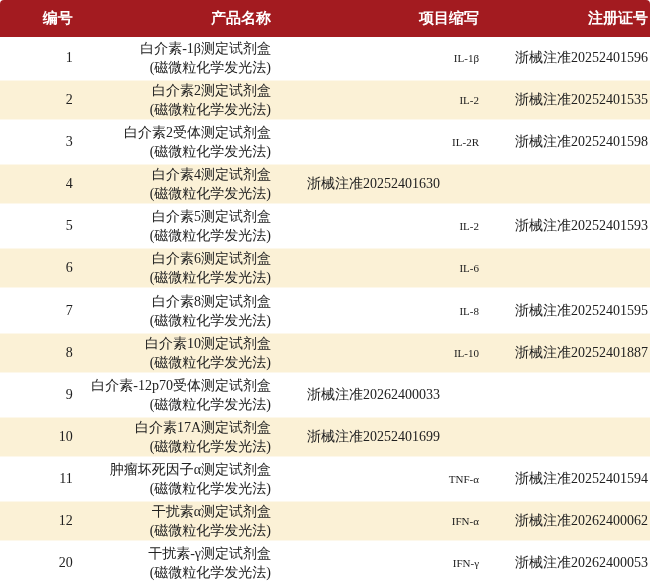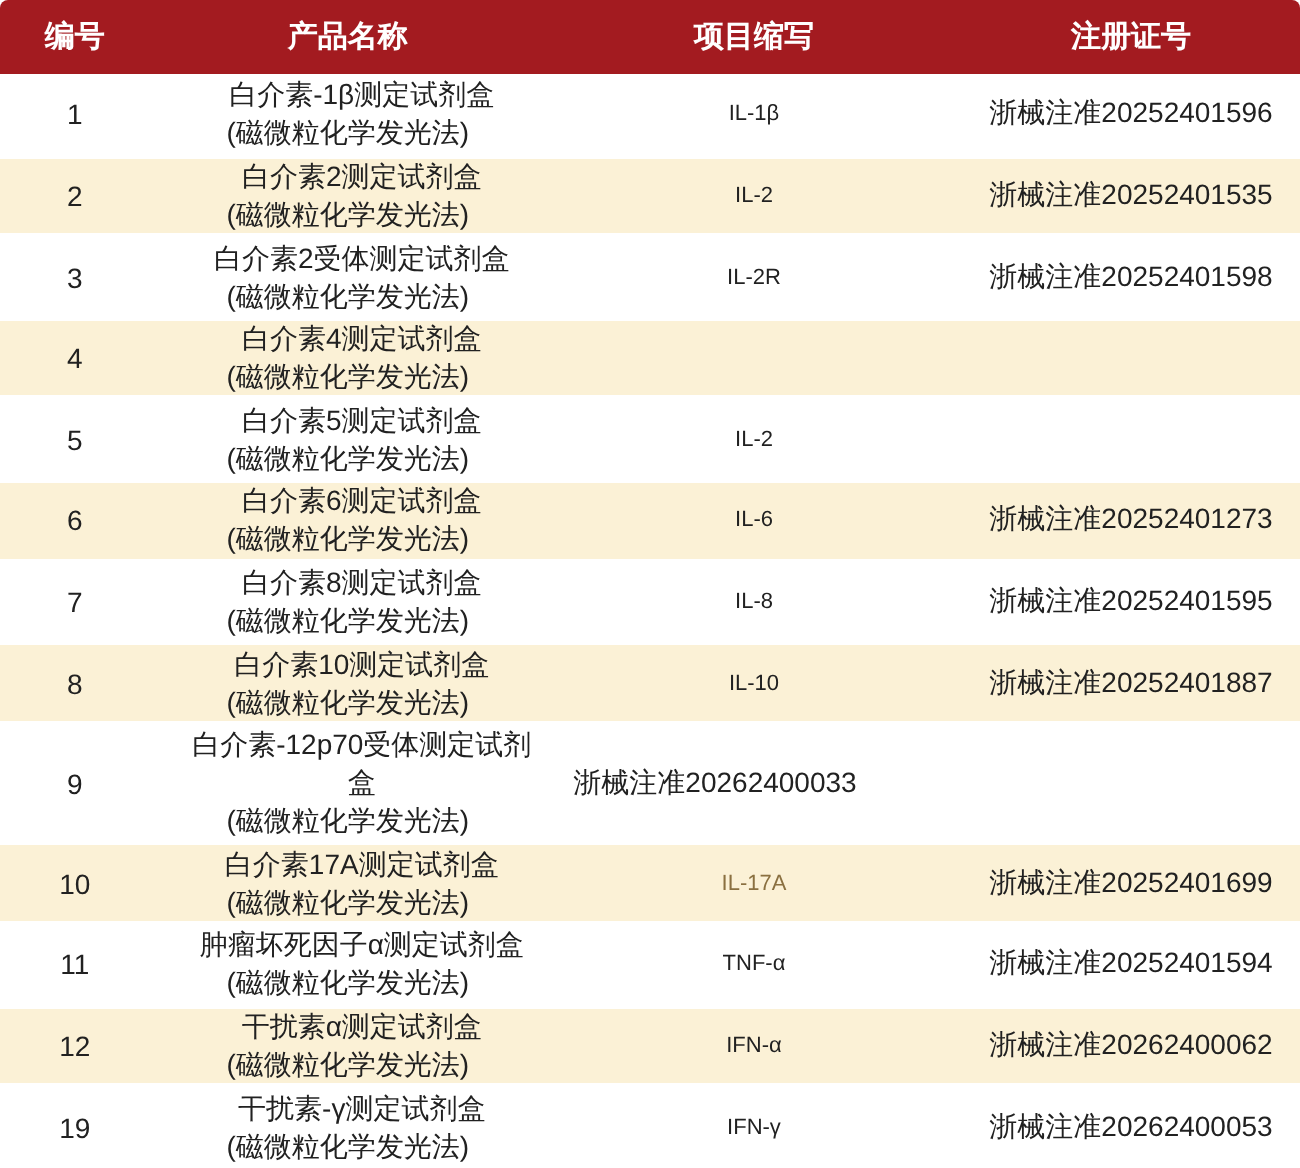--- a/index.html
+++ b/index.html
@@ -33,21 +33,21 @@
   .tr{
     display:flex;align-items:center;
     flex:1 1 auto;
     background:var(--row-odd-bg);
     font-size:15px;
   }
   .tr.even{
     background:var(--row-even-bg);
     box-shadow:inset 0 1.5px 0 #FFFFFF, inset 0 -1.5px 0 #FFFFFF;
   }
-  .c{ text-align:center; padding:0 2px; }
+  .c{ text-align:right; padding:0 2px;font-family:Liberation Serif, serif; }
   .c1{width:11.5%;}
   .c2{width:30.5%;}
   .c3{width:32%;}
   .c4{width:26%;}
   .num{font-size:14px;}
   .name-line1{font-size:14px;line-height:19px;margin-left:14px;}
   .name-line2{font-size:14px;line-height:19px;}
   .abbr{font-size:11px;}
   .abbr.hl{color:var(--highlight-text);}
   .reg{font-size:14px;white-space:nowrap;}
@@ -92,39 +92,40 @@
     <div class="c c3 abbr">IL-2R</div>
     <div class="c c4 reg">浙械注准20252401598</div>
   </div>
 
   <div class="tr even">
     <div class="c c1 num">4</div>
     <div class="c c2">
       <div class="name-line1">白介素4测定试剂盒</div>
       <div class="name-line2">(磁微粒化学发光法)</div>
     </div>
+    <div class="c c4 reg">浙械注准20252401630</div>
   </div>
 
   <div class="tr">
     <div class="c c1 num">5</div>
     <div class="c c2">
       <div class="name-line1">白介素5测定试剂盒</div>
       <div class="name-line2">(磁微粒化学发光法)</div>
     </div>
     <div class="c c3 abbr">IL-2</div>
+    <div class="c c4 reg">浙械注准20252401593</div>
   </div>
 
   <div class="tr even">
     <div class="c c1 num">6</div>
     <div class="c c2">
       <div class="name-line1">白介素6测定试剂盒</div>
       <div class="name-line2">(磁微粒化学发光法)</div>
     </div>
     <div class="c c3 abbr">IL-6</div>
-    <div class="c c4 reg">浙械注准20252401273</div>
   </div>
 
   <div class="tr">
     <div class="c c1 num">7</div>
     <div class="c c2">
       <div class="name-line1">白介素8测定试剂盒</div>
       <div class="name-line2">(磁微粒化学发光法)</div>
     </div>
     <div class="c c3 abbr">IL-8</div>
     <div class="c c4 reg">浙械注准20252401595</div>
@@ -148,21 +149,20 @@
     </div>
     <div class="c c4 reg">浙械注准20262400033</div>
   </div>
 
   <div class="tr even">
     <div class="c c1 num">10</div>
     <div class="c c2">
       <div class="name-line1">白介素17A测定试剂盒</div>
       <div class="name-line2">(磁微粒化学发光法)</div>
     </div>
-    <div class="c c3 abbr hl">IL-17A</div>
     <div class="c c4 reg">浙械注准20252401699</div>
   </div>
 
   <div class="tr">
     <div class="c c1 num">11</div>
     <div class="c c2">
       <div class="name-line1">肿瘤坏死因子α测定试剂盒</div>
       <div class="name-line2">(磁微粒化学发光法)</div>
     </div>
     <div class="c c3 abbr">TNF-α</div>
@@ -173,21 +173,21 @@
     <div class="c c1 num">12</div>
     <div class="c c2">
       <div class="name-line1">干扰素α测定试剂盒</div>
       <div class="name-line2">(磁微粒化学发光法)</div>
     </div>
     <div class="c c3 abbr">IFN-α</div>
     <div class="c c4 reg">浙械注准20262400062</div>
   </div>
 
   <div class="tr">
-    <div class="c c1 num">19</div>
+    <div class="c c1 num">20</div>
     <div class="c c2">
       <div class="name-line1">干扰素-γ测定试剂盒</div>
       <div class="name-line2">(磁微粒化学发光法)</div>
     </div>
     <div class="c c3 abbr">IFN-γ</div>
     <div class="c c4 reg">浙械注准20262400053</div>
   </div>
 </div>
 </div>
 

